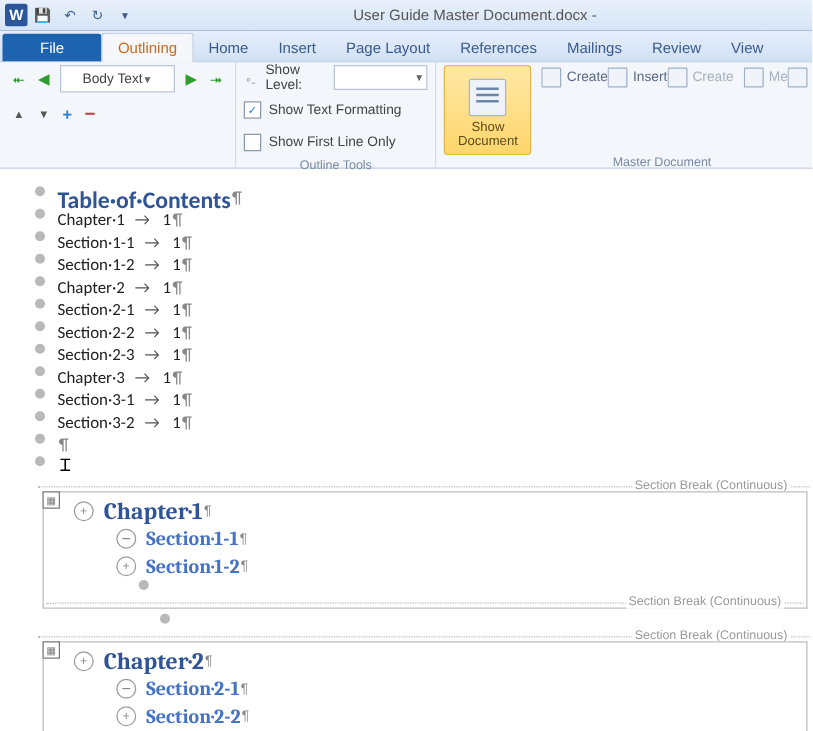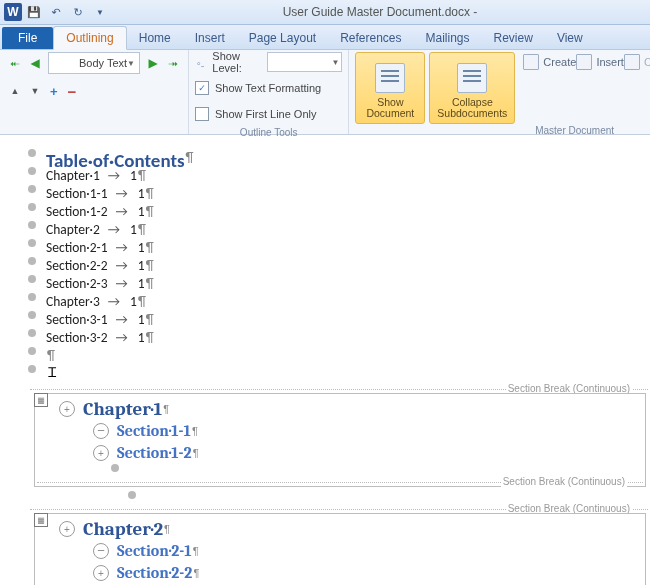--- a/index.html
+++ b/index.html
@@ -3,30 +3,30 @@
 <meta charset="utf-8">
 <style>
 html,body{margin:0;padding:0;font-family:"Segoe UI",Tahoma,sans-serif;font-size:11px;color:#444;background:#fff;width:650px;height:585px;overflow:hidden}
 .titlebar{height:24px;background:linear-gradient(#e8f0fb,#d6e5f7);border-bottom:1px solid #a8c0de;display:flex;align-items:center}
 .qat{display:flex;align-items:center;padding:0 4px;gap:2px}
 .qat .w-icon{width:18px;height:18px;background:#2b579a;color:#fff;font-weight:bold;font-size:12px;display:flex;align-items:center;justify-content:center;border-radius:2px}
 .qat-btn{width:20px;height:20px;display:flex;align-items:center;justify-content:center;color:#3b5c8a}
 .titlebar-title{flex:1;text-align:center;color:#555;font-size:12px;padding-right:4px;white-space:nowrap;overflow:hidden}
 .tabs{height:24px;display:flex;align-items:flex-end;background:linear-gradient(#e6eefb,#d0e1f5);padding-left:2px;border-bottom:1px solid #b9c9dd}
 .tab{padding:4px 12px 4px;font-size:12px;color:#3a5a8a;cursor:default}
-.tab.file{background:#1e63b0;color:#fff;border-top-left-radius:2px;border-top-right-radius:2px;padding:4px 16px}
+.tab.file{background:#1e63b0;color:#fff;border-top-left-radius:2px;border-top-right-radius:2px;padding:4px 30px}
 .tab.active{background:#f5f7fb;border:1px solid #b9c9dd;border-bottom:1px solid #f5f7fb;margin-bottom:-1px;border-top-left-radius:3px;border-top-right-radius:3px;color:#cd6a1d}
 .ribbon{height:84px;background:#f3f6fb;border-bottom:1px solid #c3cfde;display:flex}
 .group{border-right:1px solid #d4dce8;padding:2px 6px 0 6px;position:relative;display:flex;flex-direction:column}
 .group-body{flex:1;display:flex;align-items:flex-start;gap:4px}
 .group-label{text-align:center;font-size:10px;color:#7a8aa2;padding:1px 0 2px}
 .nav-arrows{display:flex;gap:2px;align-items:center}
 .arrow-btn{width:18px;height:18px;display:flex;align-items:center;justify-content:center;color:#2e9b2e;font-size:12px}
 .arrow-btn.small{font-size:9px;color:#555}
-.level-select{width:82px;height:20px;border:1px solid #b9c5d4;background:#fff;display:flex;align-items:center;padding:0 4px;font-size:11px;justify-content:flex-end;margin:0 4px}
+.level-select{width:82px;height:20px;border:1px solid #b9c5d4;background:#fff;display:flex;align-items:center;padding:0 4px;font-size:11px;justify-content:center;margin:0 4px}
 .level-select .caret{font-size:8px;color:#666}
 .row2{display:flex;gap:6px;align-items:center;margin-top:4px}
 .plusminus{display:flex;gap:10px;align-items:center}
 .plus{color:#2a7dd4;font-weight:bold;font-size:13px}
 .minus{color:#c04040;font-weight:bold;font-size:15px}
 .outline-left{width:190px}
 .outline-right{flex:1}
 .tool-line{display:flex;align-items:center;gap:6px;height:20px;margin-bottom:2px}
 .checkbox{width:12px;height:12px;border:1px solid #8a98ab;background:#fff;display:flex;align-items:center;justify-content:center;font-size:9px;color:#2a7dd4}
 .showlevel{width:86px;height:18px;border:1px solid #b9c5d4;background:#fff;display:flex;align-items:center;justify-content:flex-end;padding:0 2px}
@@ -133,24 +133,20 @@
     </div>
     <div class="group-label">Outline Tools</div>
   </div>
 
   <div class="group" style="flex:0 0 auto">
     <div class="group-body">
       <div class="bigbtn">
         <div class="ico"></div>
         <span>Show Document</span>
       </div>
-      <div class="bigbtn collapse">
-        <div class="ico"></div>
-        <span>Collapse Subdocuments</span>
-      </div>
       <div class="mdoc-right">
         <div class="mdoc-item">
             <div class="mini-ico"></div>
             <span>Create</span>
           </div>
         <div class="mdoc-item">
             <div class="mini-ico"></div>
             <span>Insert</span>
           </div>
         <div class="mdoc-item dis">

